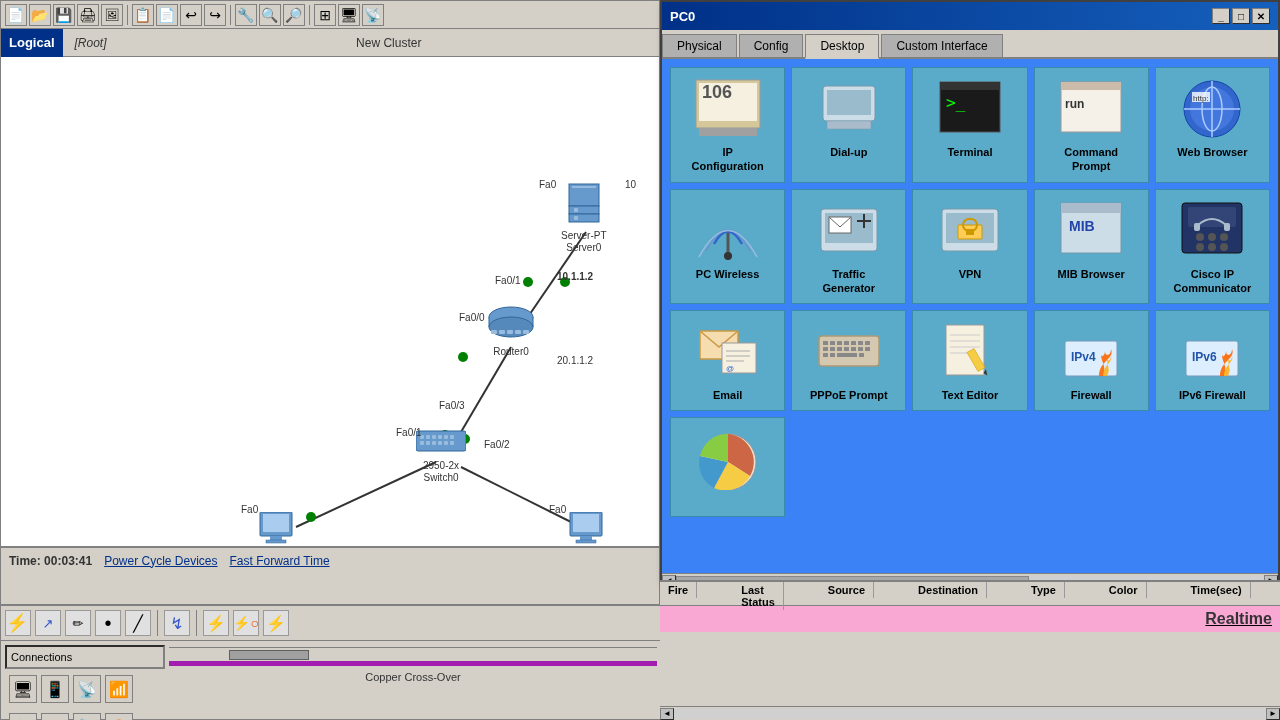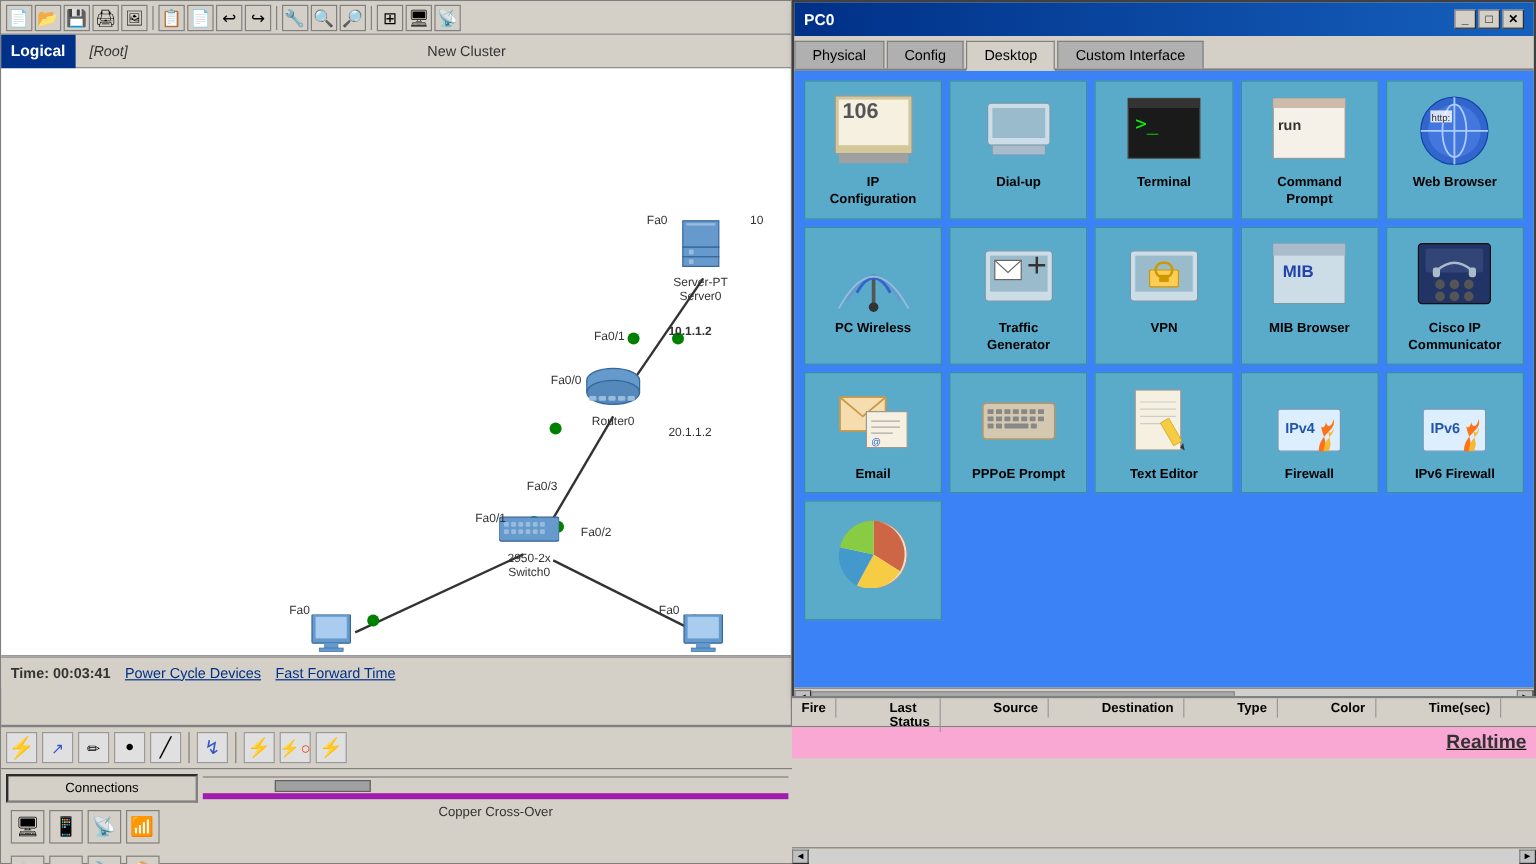--- a/index.html
+++ b/index.html
@@ -33,21 +33,21 @@
     
     .status-bar { height: 26px; background: #d4d0c8; border-top: 1px solid #808080; display: flex; align-items: center; padding: 0 8px; gap: 12px; font-size: 12px; }
     .status-time { color: #333; font-weight: bold; }
     .status-btn { cursor: pointer; color: #003087; text-decoration: underline; }
 
     
     .bottom-toolbar { position: absolute; bottom: 0; left: 0; width: 660px; height: 115px; background: #d4d0c8; border-top: 2px solid #808080; }
     .bottom-tools-row { height: 35px; display: flex; align-items: center; padding: 4px; gap: 4px; border-bottom: 1px solid #808080; }
     .b-icon { width: 26px; height: 26px; background: #e0e0e0; border: 1px solid #999; cursor: pointer; display: flex; align-items: center; justify-content: center; font-size: 16px; }
     .b-sep { width: 1px; height: 26px; background: #808080; margin: 0 2px; }
-    .connections-box { width: 160px; background: #d4d0c8; border: 2px inset #808080; text-align: center; padding: 4px; font-size: 11px; }
+    .connections-box { width: 160px; background: #d4d0c8; border: 2px inset #808080; text-align: left; padding: 4px; font-size: 11px; }
     .conn-icons-row { display: flex; gap: 4px; padding: 4px; flex-wrap: wrap; }
     .conn-icon { width: 28px; height: 28px; background: #d4d0c8; border: 1px solid #808080; cursor: pointer; display: flex; align-items: center; justify-content: center; font-size: 16px; }
 
     .scrollbar-h { height: 14px; background: #d4d0c8; border-top: 1px solid #808080; display: flex; align-items: center; margin-top: 2px; }
     .scrollbar-thumb { width: 80px; height: 10px; background: #a0a0a0; border: 1px solid #606060; margin: 0 60px; }
 
     .copper-bar { height: 22px; background: #d4d0c8; border-top: 5px solid #a21caf; text-align: center; line-height: 22px; font-size: 11px; color: #333; }
 
     
     .pc0-window { position: absolute; top: 0; left: 660px; width: 620px; height: 580px; background: #d4d0c8; border: 2px solid #404040; box-shadow: 4px 4px 8px rgba(0,0,0,0.5); }

